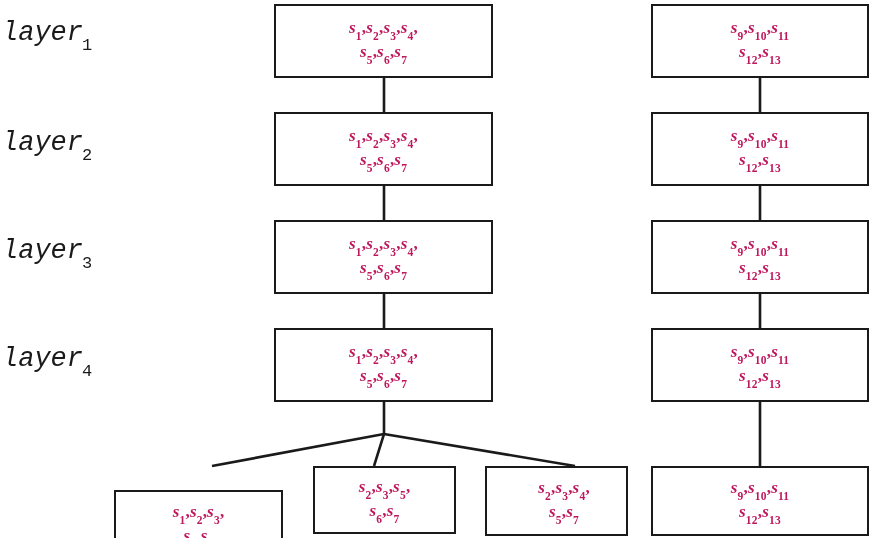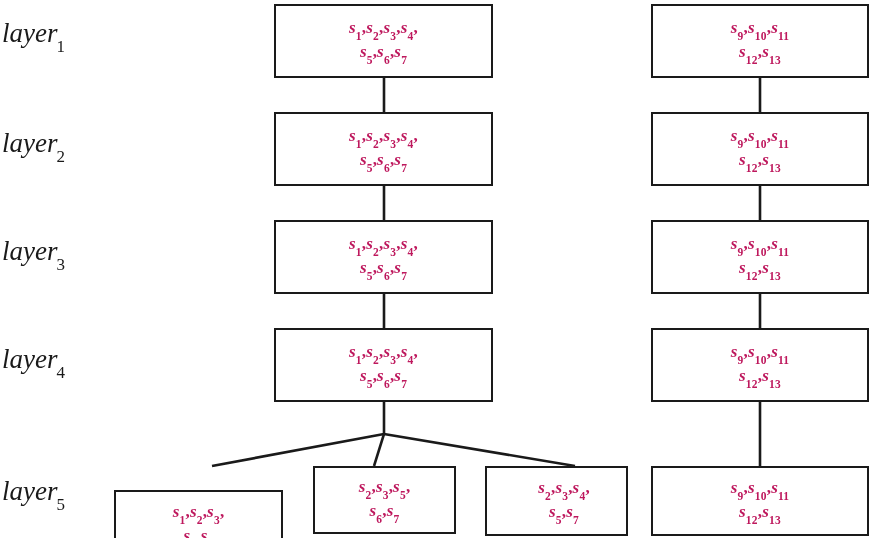--- a/index.html
+++ b/index.html
@@ -20,21 +20,21 @@
   svg.links {
     position: absolute;
     left: 0;
     top: 0;
     width: 871px;
     height: 538px;
     pointer-events: none;
   }
   .layer-label {
     position: absolute;
-    font-family: Liberation Serif, serif;
+    font-family: Liberation Mono, monospace;
     font-style: italic;
     font-weight: 400;
     font-size: 27px;
     color: #1a1a1a;
     white-space: nowrap;
     line-height: 1;
   }
   .layer-label .sub {
     font-size: 17px;
     font-style: normal;
@@ -105,23 +105,20 @@
   </div>
   <div class="layer-label" style="left:2px; top:130px;">
     <span>layer</span><span class="sub">2</span>
   </div>
   <div class="layer-label" style="left:2px; top:238px;">
     <span>layer</span><span class="sub">3</span>
   </div>
   <div class="layer-label" style="left:2px; top:346px;">
     <span>layer</span><span class="sub">4</span>
   </div>
-  <div class="layer-label" style="left:2px; top:478px;">
-    <span>layer</span><span class="sub">5</span>
-  </div>
 
   <div class="node-box" style="left:274px; top:4px; width:219px; height:74px;">
       <div class="node-line"><span>s</span><span class="sub">1</span><span class="cm">,</span><span>s</span><span class="sub">2</span><span class="cm">,</span><span>s</span><span class="sub">3</span><span class="cm">,</span><span>s</span><span class="sub">4</span><span class="cm">,</span></div>
       <div class="node-line"><span>s</span><span class="sub">5</span><span class="cm">,</span><span>s</span><span class="sub">6</span><span class="cm">,</span><span>s</span><span class="sub">7</span></div>
     </div>
   <div class="node-box" style="left:651px; top:4px; width:218px; height:74px;">
       <div class="node-line"><span>s</span><span class="sub">9</span><span class="cm">,</span><span>s</span><span class="sub">10</span><span class="cm">,</span><span>s</span><span class="sub">11</span></div>
       <div class="node-line"><span>s</span><span class="sub">12</span><span class="cm">,</span><span>s</span><span class="sub">13</span></div>
     </div>
 

